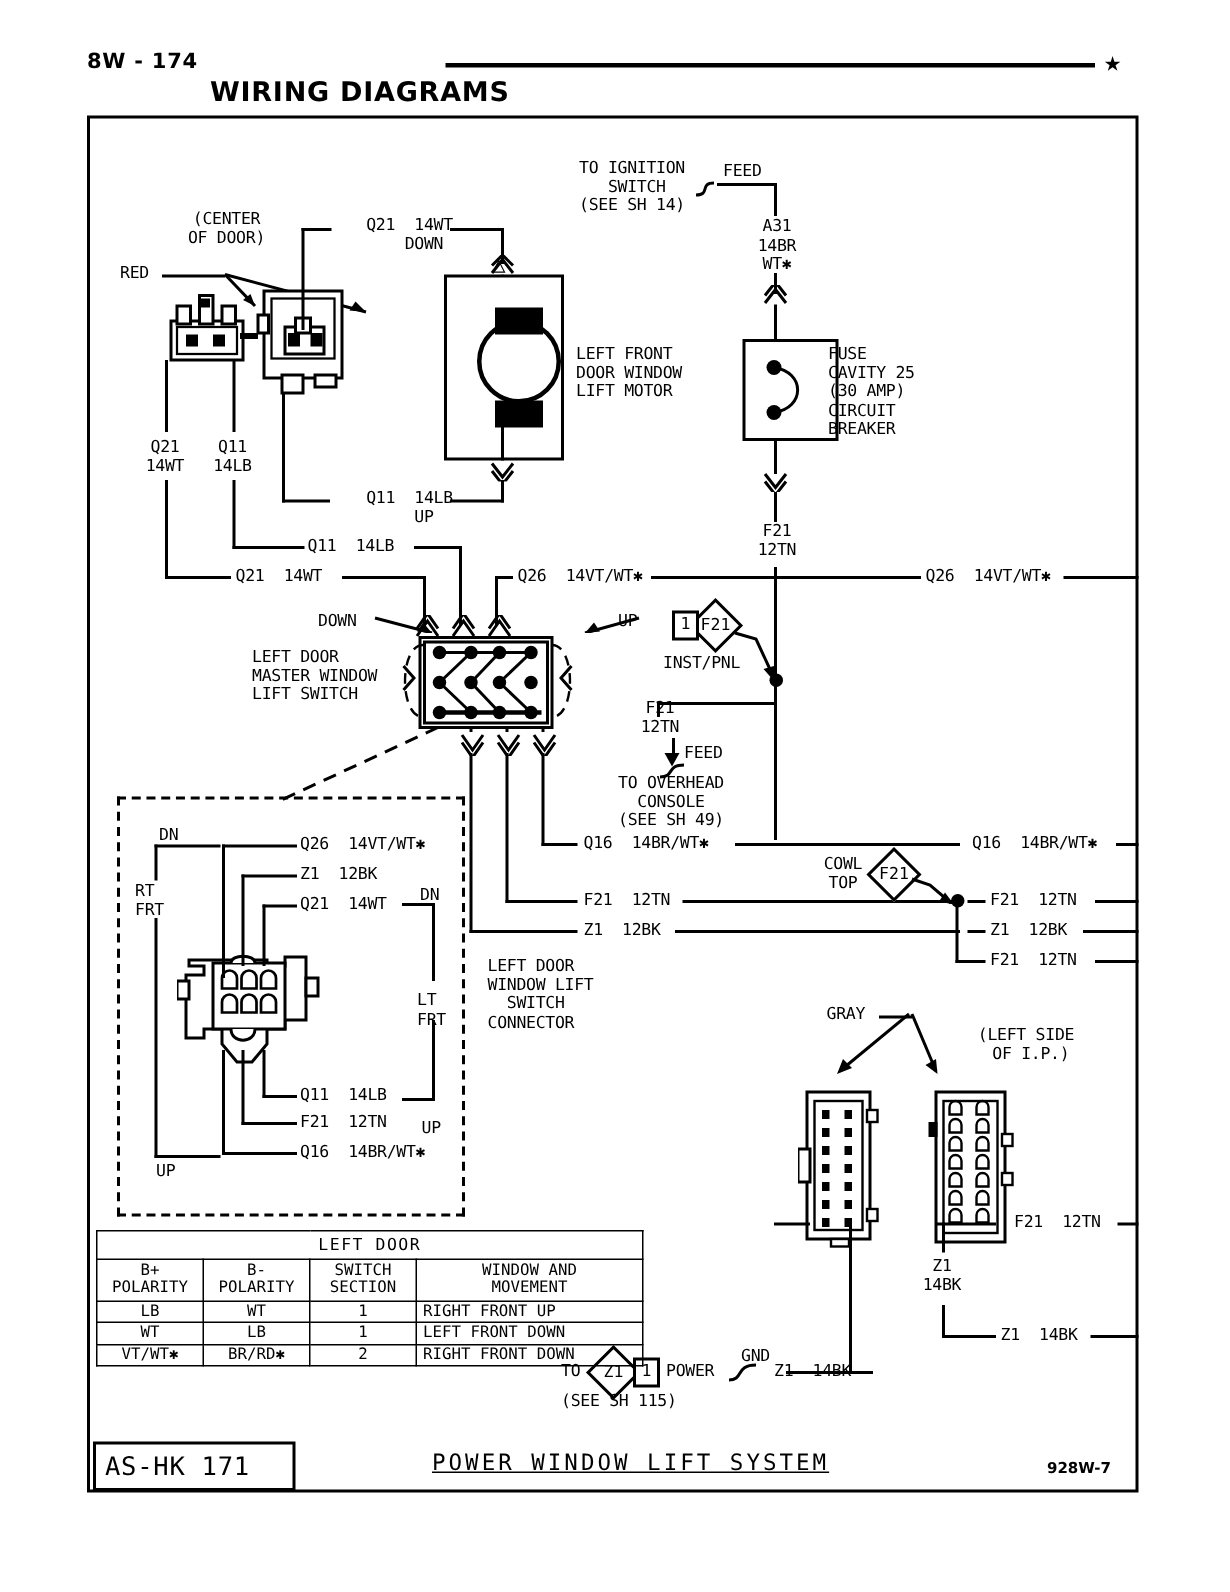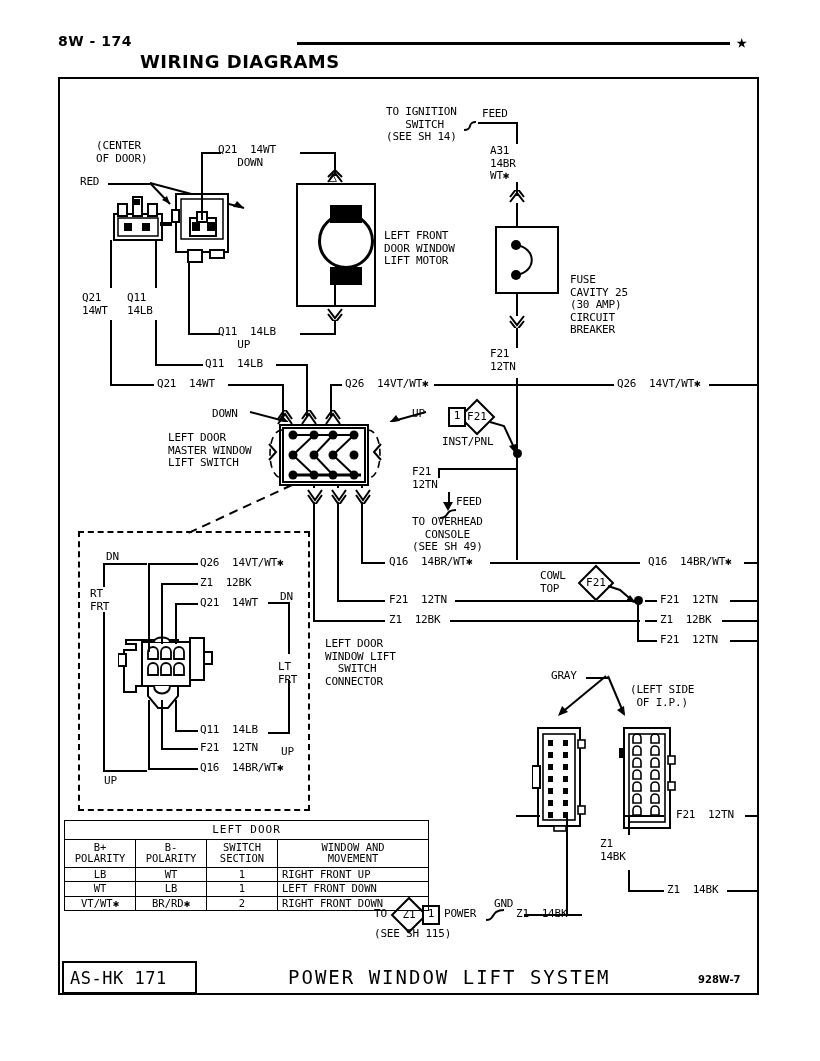--- a/index.html
+++ b/index.html
@@ -19,21 +19,21 @@
   #hdr-star{position:absolute;left:736px;top:2px;font-size:19px;line-height:19px;}
 
   
   #frame{position:absolute;left:58px;top:77px;width:701px;height:918px;
          border:2px solid #000;box-sizing:border-box;}
 
   
   .h{position:absolute;background:#000;height:2px;}
   .v{position:absolute;background:#000;width:2px;}
   .t{position:absolute;font-size:11px;line-height:12.5px;white-space:pre;letter-spacing:-0.2px;}
-  .tc{}
+  .tc{text-align:center;}
   .box{position:absolute;border:2px solid #000;box-sizing:border-box;background:#fff;}
   .dash{position:absolute;border:2px dashed #000;box-sizing:border-box;}
   .dot{position:absolute;width:9px;height:9px;border-radius:50%;background:#000;}
   .chvu{position:absolute;font-size:15px;line-height:9px;font-weight:bold;}
 
   
   .diam{position:absolute;width:26px;height:26px;border:2px solid #000;
         transform:rotate(45deg);background:#fff;box-sizing:border-box;}
   .diam-l{position:absolute;font-size:11px;line-height:11px;text-align:center;width:26px;}
   .sqbox{position:absolute;border:2px solid #000;background:#fff;box-sizing:border-box;
@@ -51,21 +51,21 @@
         font-family:"DejaVu Sans Mono","Liberation Mono",monospace;text-align:center;
         padding:1px 2px;font-weight:normal;}
   #tbl .hdr-span{font-size:11px;letter-spacing:1px;padding:3px 0;}
   #tbl .colh{font-size:10.5px;line-height:11.5px;padding:2px 1px;}
   #tbl .wcell{text-align:left;padding-left:4px;}
 
   
   #foot-box{position:absolute;left:62px;top:961px;width:135px;height:33px;
             border:2px solid #000;box-sizing:border-box;}
   #foot-code{position:absolute;left:70px;top:968px;font-size:17px;letter-spacing:.5px;}
-  #foot-title{position:absolute;left:288px;top:966px;font-size:19px;letter-spacing:2px;}
+  #foot-title{position:absolute;left:288px;top:966px;font-size:15px;letter-spacing:2px;text-decoration:underline;}
   #foot-rev{position:absolute;left:698px;top:974px;font-size:10px;font-weight:bold;
             font-family:"DejaVu Sans","Liberation Sans",sans-serif;}
 </style>
 </head>
 <body>
 
 <div class="page">
 
   <div id="hdr">
     <div id="hdr-page">8W - 174</div>
@@ -259,21 +259,21 @@
     <polyline points="2,7 9,-2 16,7" fill="none" stroke="#000" stroke-width="2"></polyline>
   </svg>
   <div class="v" style="left:516px;top:203px;height:23px;"></div>
 
   <div class="box" style="left:495px;top:226px;width:64px;height:68px;"></div>
   <svg style="position:absolute;left:495px;top:226px;width:64px;height:68px;">
     <circle cx="21" cy="19" r="5" fill="#000"></circle>
     <circle cx="21" cy="49" r="5" fill="#000"></circle>
     <path d="M21,19 C42,22 42,46 21,49" fill="none" stroke="#000" stroke-width="2"></path>
   </svg>
-  <div class="t" style="left:570px;top:230px;margin-top:44px;">FUSE
+  <div class="t" style="left:552px;top:230px;">FUSE
 CAVITY 25
 (30 AMP)
 CIRCUIT
 BREAKER</div>
   <div class="v" style="left:516px;top:294px;height:22px;"></div>
   <svg style="position:absolute;left:508px;top:314px;width:18px;height:14px;">
     <polyline points="2,2 9,11 16,2" fill="none" stroke="#000" stroke-width="2"></polyline>
     <polyline points="2,7 9,16 16,7" fill="none" stroke="#000" stroke-width="2"></polyline>
   </svg>
   <div class="t tc" style="left:490px;top:348px;width:56px;">F21

